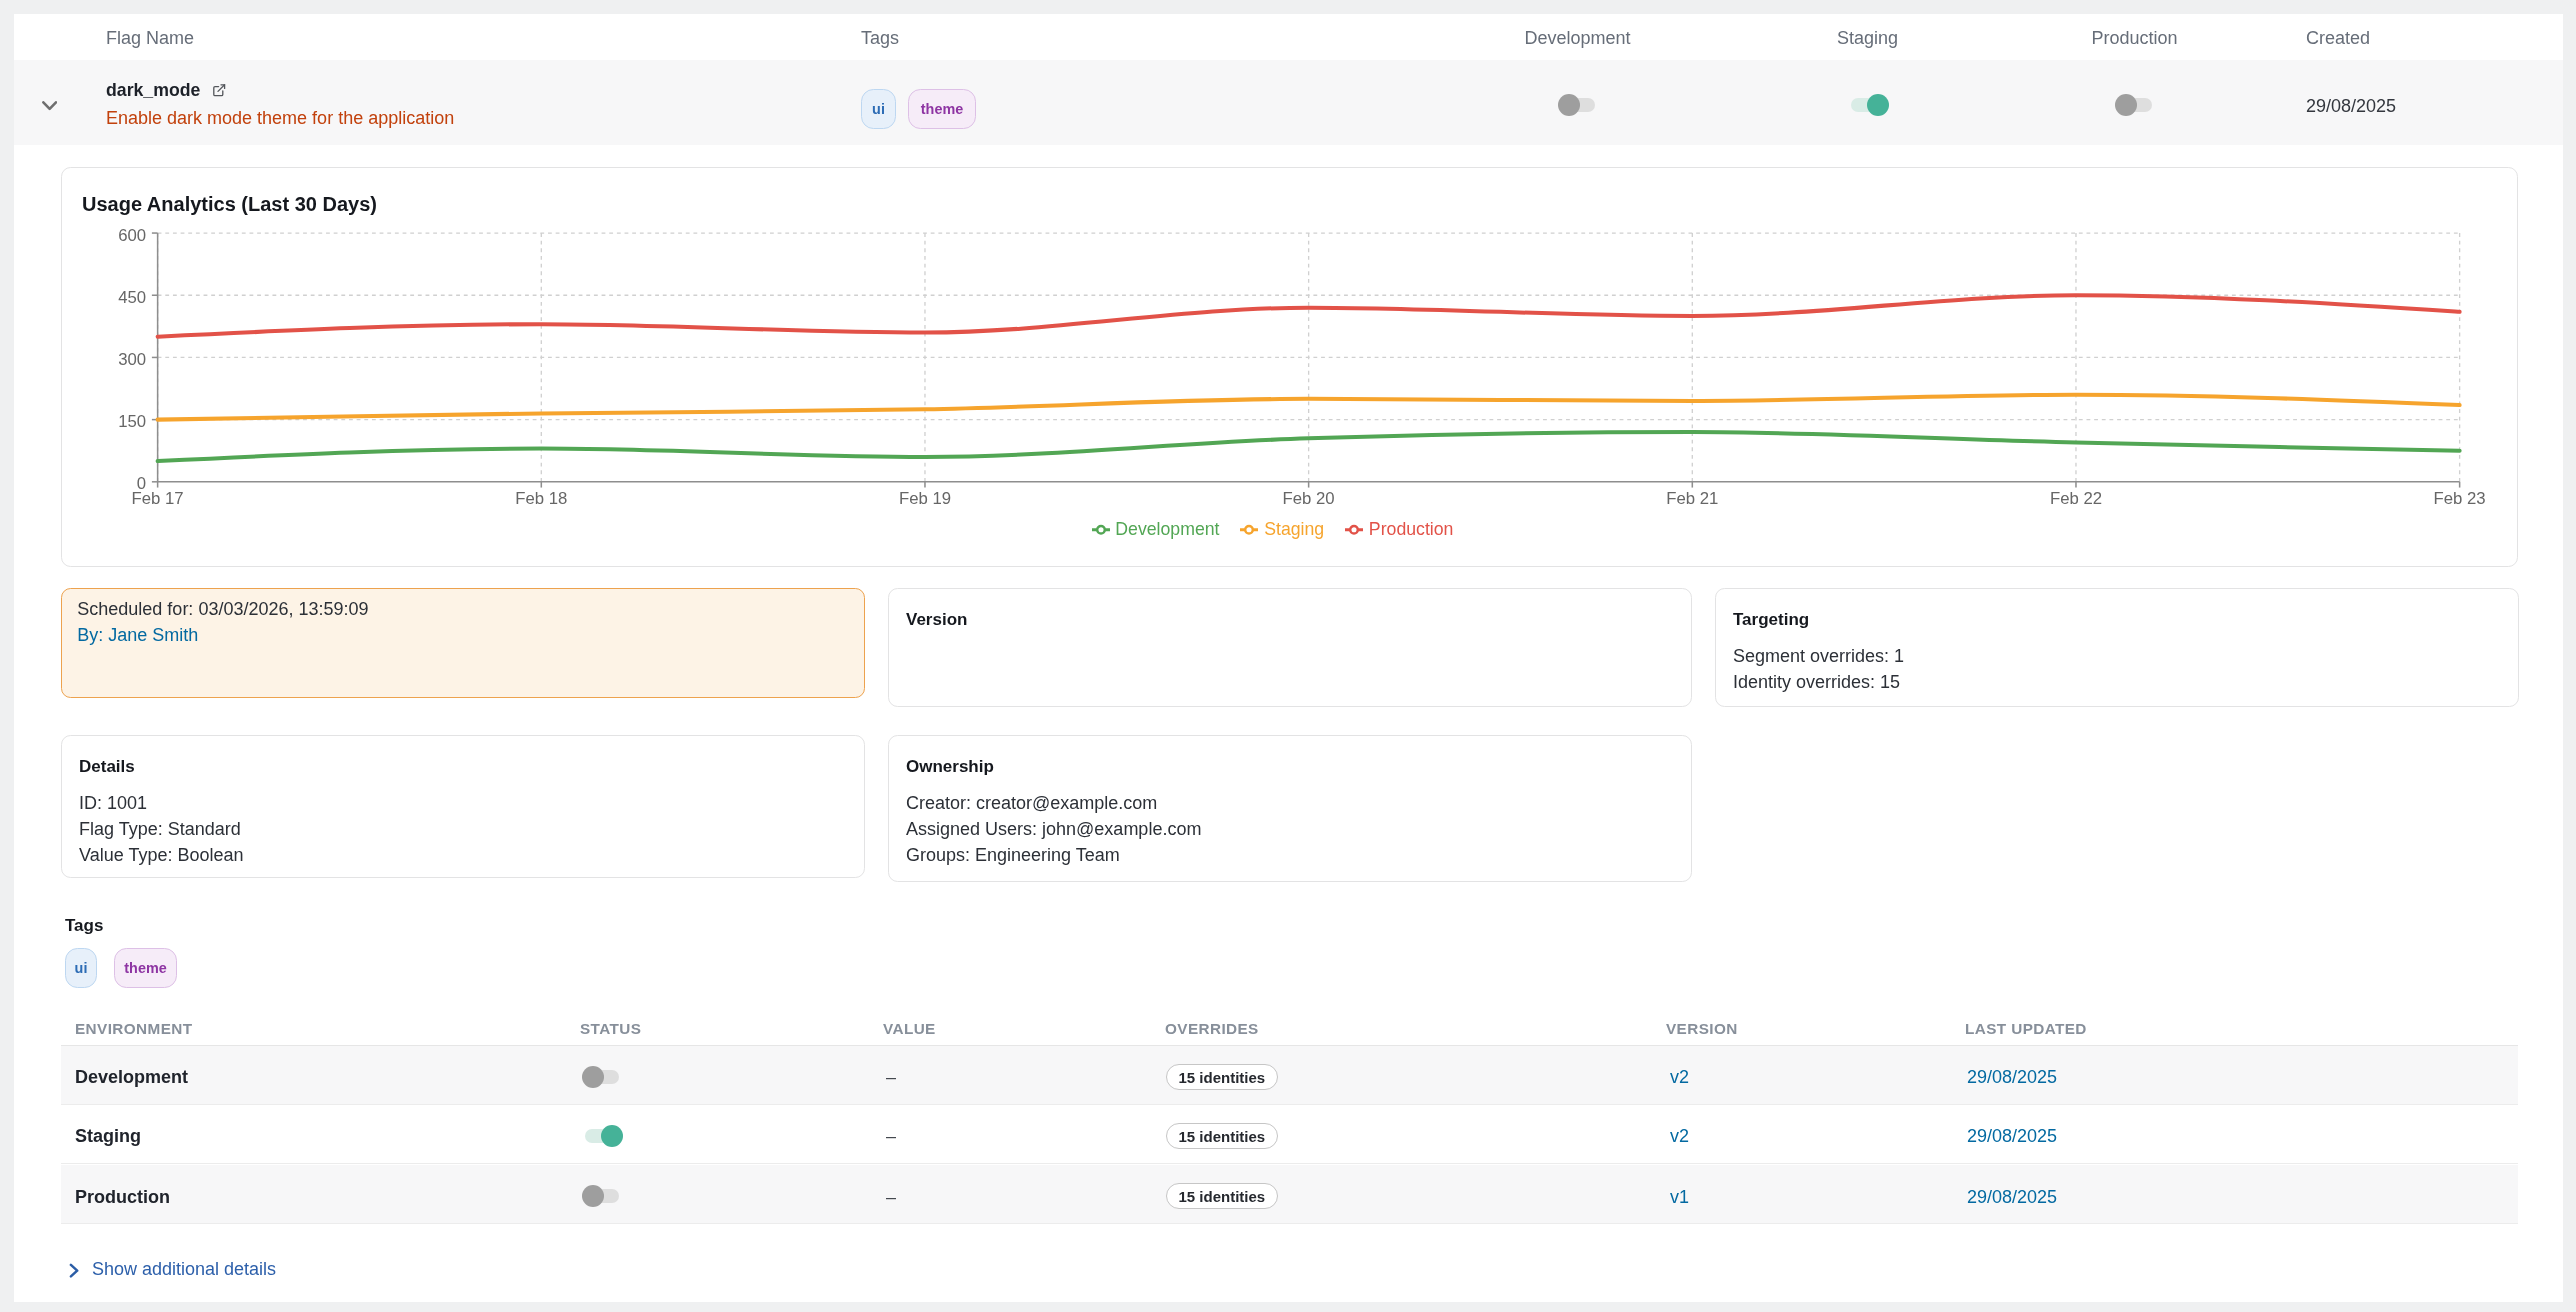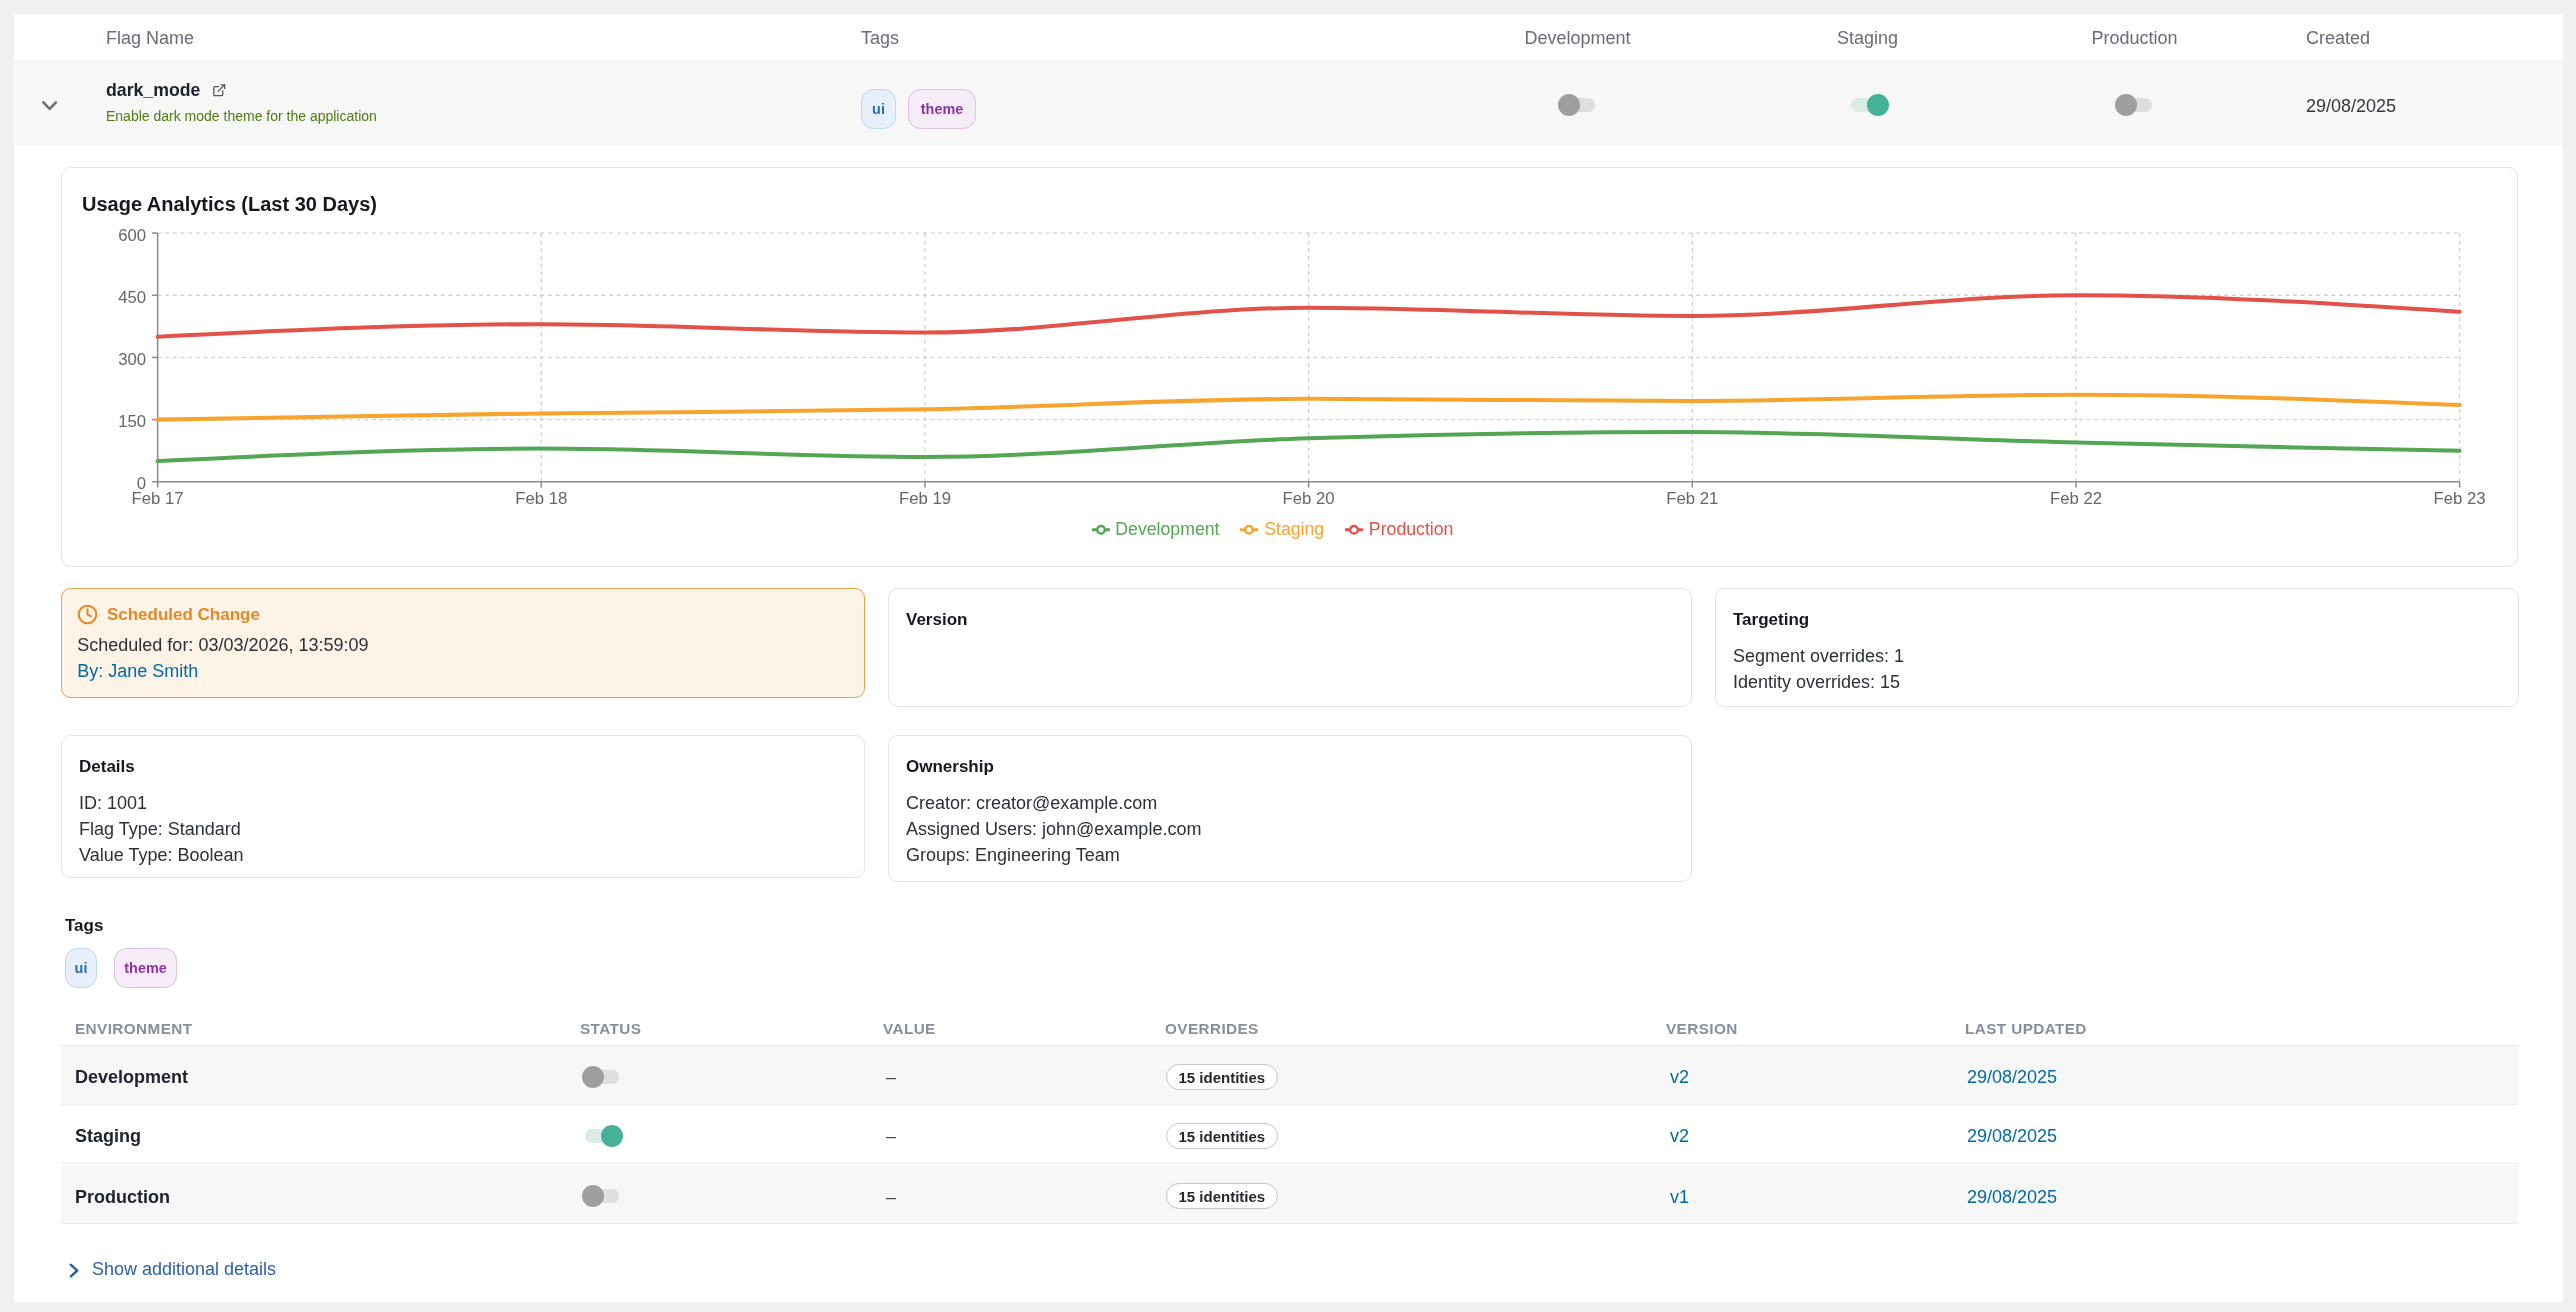--- a/index.html
+++ b/index.html
@@ -41,21 +41,21 @@
 <div class="row1"></div>
 <svg class="abs" style="left:42px; top:101px;" width="15.3" height="9.6" viewBox="0 0 16 10">
     <path d="M1.4 1.4 L8 8.2 L14.6 1.4" fill="none" stroke="#6f6f6f" stroke-width="2.7" stroke-linecap="round" stroke-linejoin="round"></path>
   </svg>
 <div class="abs" style="left:106px; top:80px; font-size:17.7px; font-weight:700; color:#1d2129;">dark_mode</div>
 <svg class="abs" style="left:212px; top:83px;" width="14.4" height="14.4" viewBox="0 0 24 24" fill="none" stroke="#54575c" stroke-width="2.2" stroke-linecap="round" stroke-linejoin="round">
     <path d="M18 13v6a2 2 0 0 1-2 2H5a2 2 0 0 1-2-2V8a2 2 0 0 1 2-2h6"></path>
     <polyline points="15 3 21 3 21 9"></polyline>
     <line x1="10" y1="14" x2="21" y2="3"></line>
   </svg>
-<div class="abs" style="left:106px; top:108px; font-size:14px; color:#4d7c0f;">Enable dark mode theme for the application</div>
+<div class="abs" style="left:106px; top:108px; font-size:18px; color:#c2410c;">Enable dark mode theme for the application</div>
 <div class="pill ui" style="left:861px; top:89px; width:35px;">ui</div>
 <div class="pill theme" style="left:908px; top:89px; width:68px;">theme</div>
 <div class="switch off" style="left:1559px; top:94px;">
     <div class="track"></div>
     <div class="knob"></div>
   </div>
 <div class="switch on" style="left:1849px; top:94px;">
     <div class="track"></div>
     <div class="knob"></div>
   </div>
@@ -134,27 +134,20 @@
         <path d="M0,6H5.2M13.8,6H19" stroke="#f6a42d" stroke-width="3" fill="none"></path>
         <circle cx="9.5" cy="6" r="4" fill="none" stroke="#f6a42d" stroke-width="2.6"></circle>
       </svg>Staging</div>
   <div style="display:flex; align-items:center; gap:5.7px; color:#e25248;"><svg width="18" height="11.5" viewBox="0 0 19 12">
         <path d="M0,6H5.2M13.8,6H19" stroke="#e25248" stroke-width="3" fill="none"></path>
         <circle cx="9.5" cy="6" r="4" fill="none" stroke="#e25248" stroke-width="2.6"></circle>
       </svg>Production</div>
 </div>
 
 <div class="orangecard" style="left:61px; top:588px; width:804px; height:110px;">
-  <div style="display:flex; align-items:center; gap:8.6px; height:21px; margin:15px 0 0 15.3px;">
-    <svg width="21" height="21" viewBox="0 0 24 24" fill="none" stroke="#e58827" stroke-width="2.3" stroke-linecap="round" stroke-linejoin="round">
-        <circle cx="12" cy="12" r="10"></circle>
-        <polyline points="12 6 12 12 16 14"></polyline>
-      </svg>
-    <span style="font-size:17px; font-weight:700; color:#e58827;">Scheduled Change</span>
-  </div>
   <div style="font-size:18px; color:#2c3037; line-height:26px; margin:6.7px 0 0 15.3px;">Scheduled for: 03/03/2026, 13:59:09<br><span class="gray">By: Jane Smith</span></div>
 </div>
 <div class="card" style="left:888px; top:588px; width:804px; height:119px;">
   <h3>Version</h3>
 </div>
 <div class="card" style="left:1715px; top:588px; width:804px; height:119px;">
   <h3>Targeting</h3>
   <div class="bd">Segment overrides: 1<br>Identity overrides: 15</div>
 </div>
 

